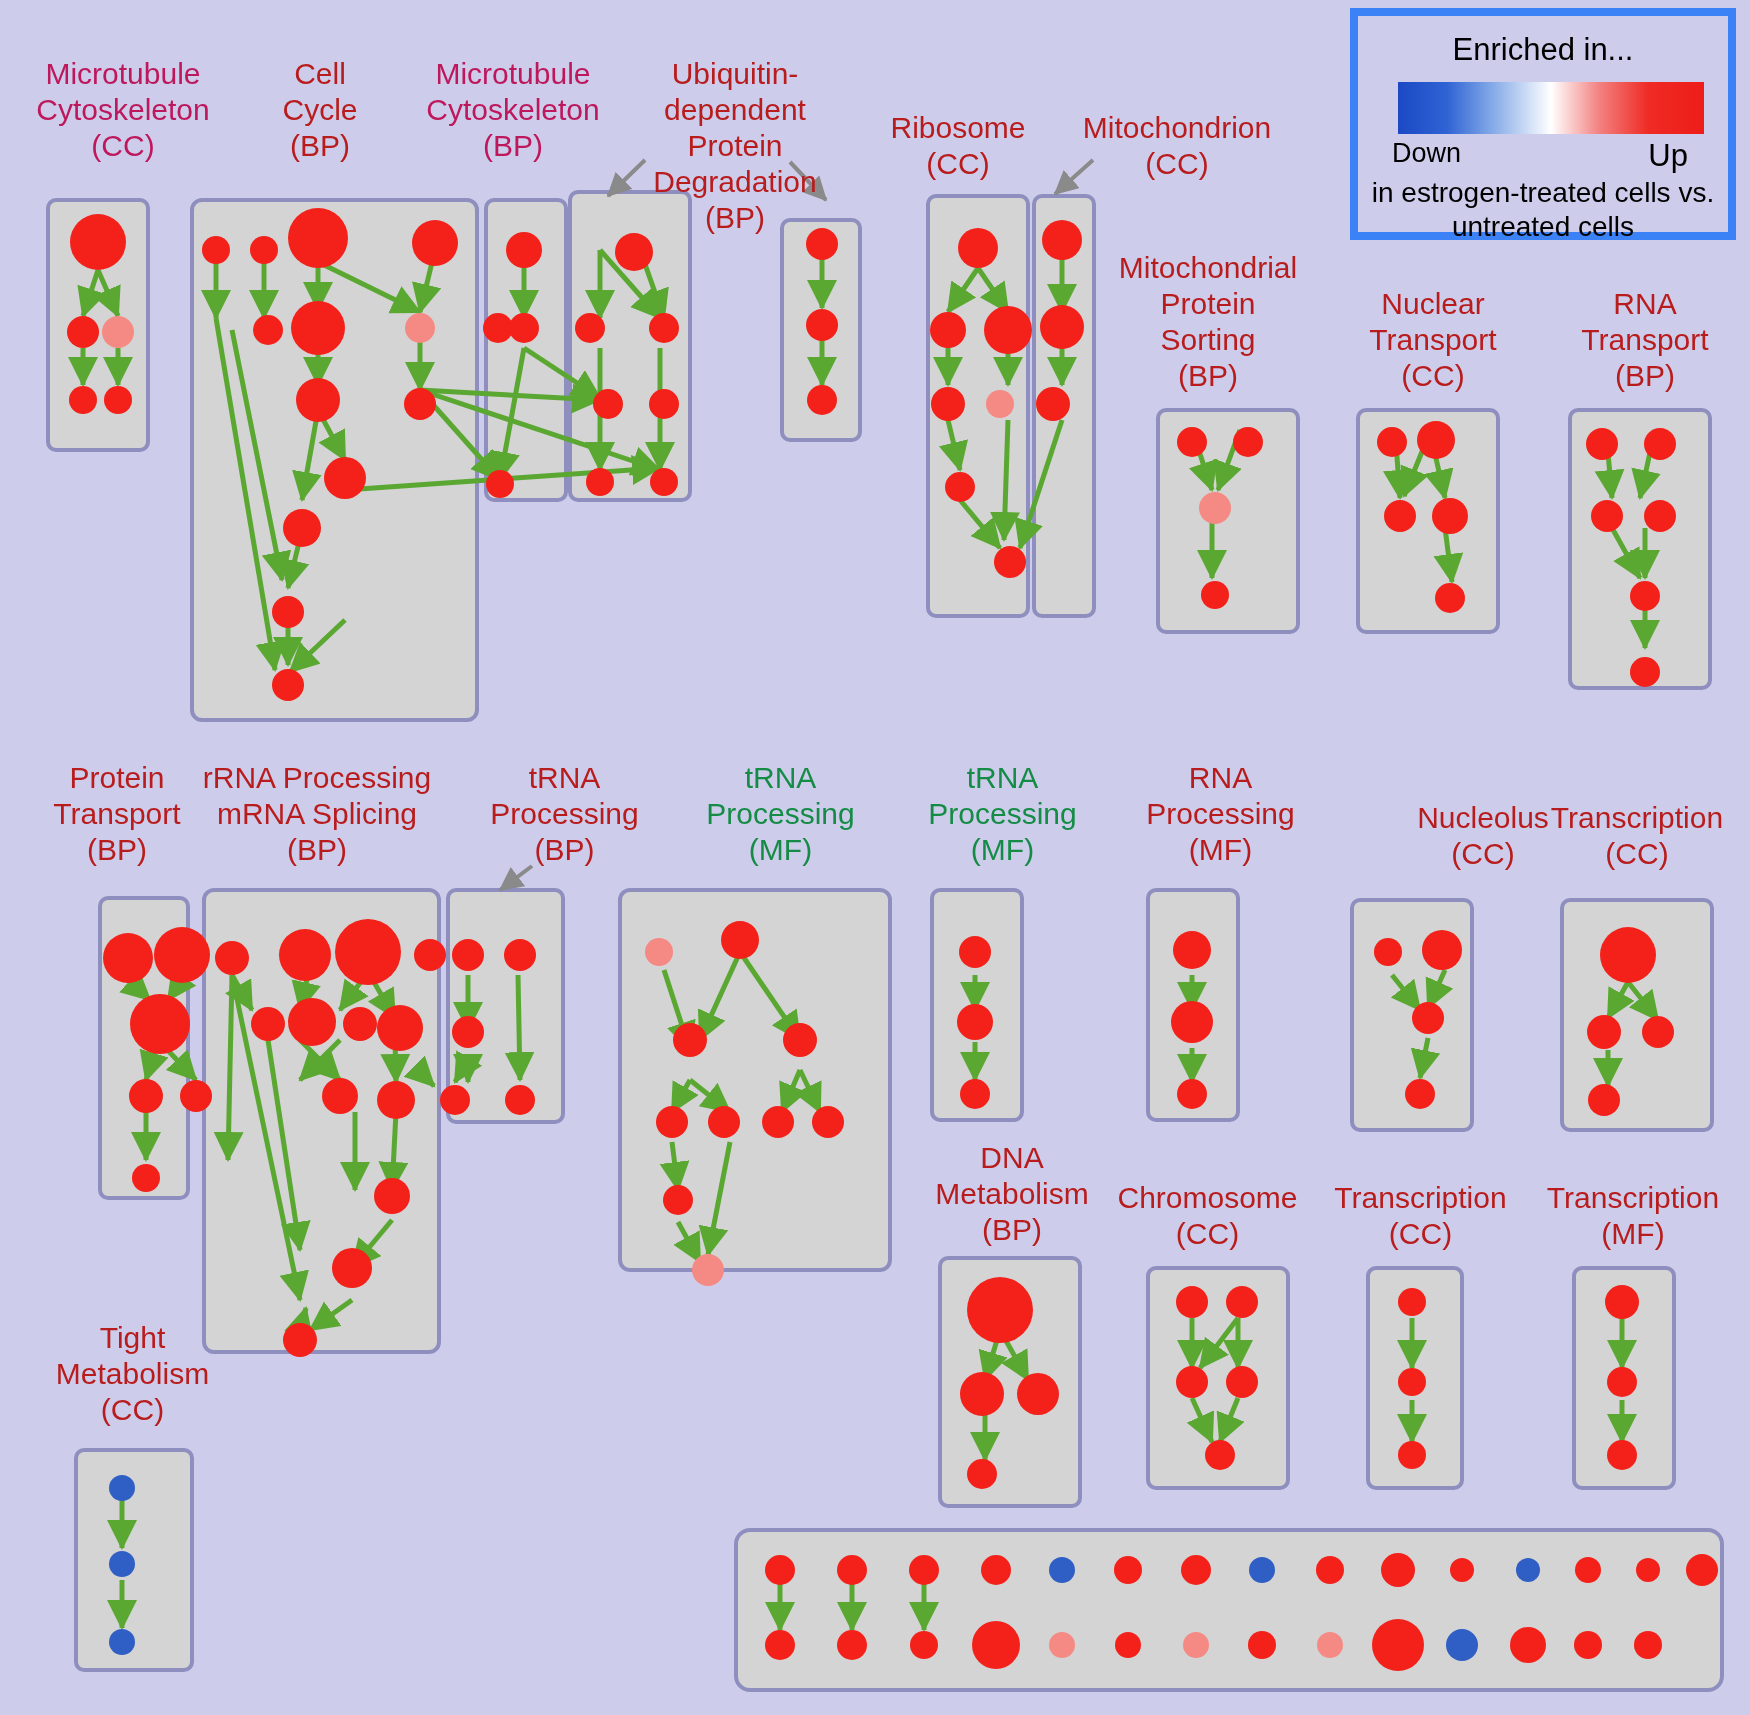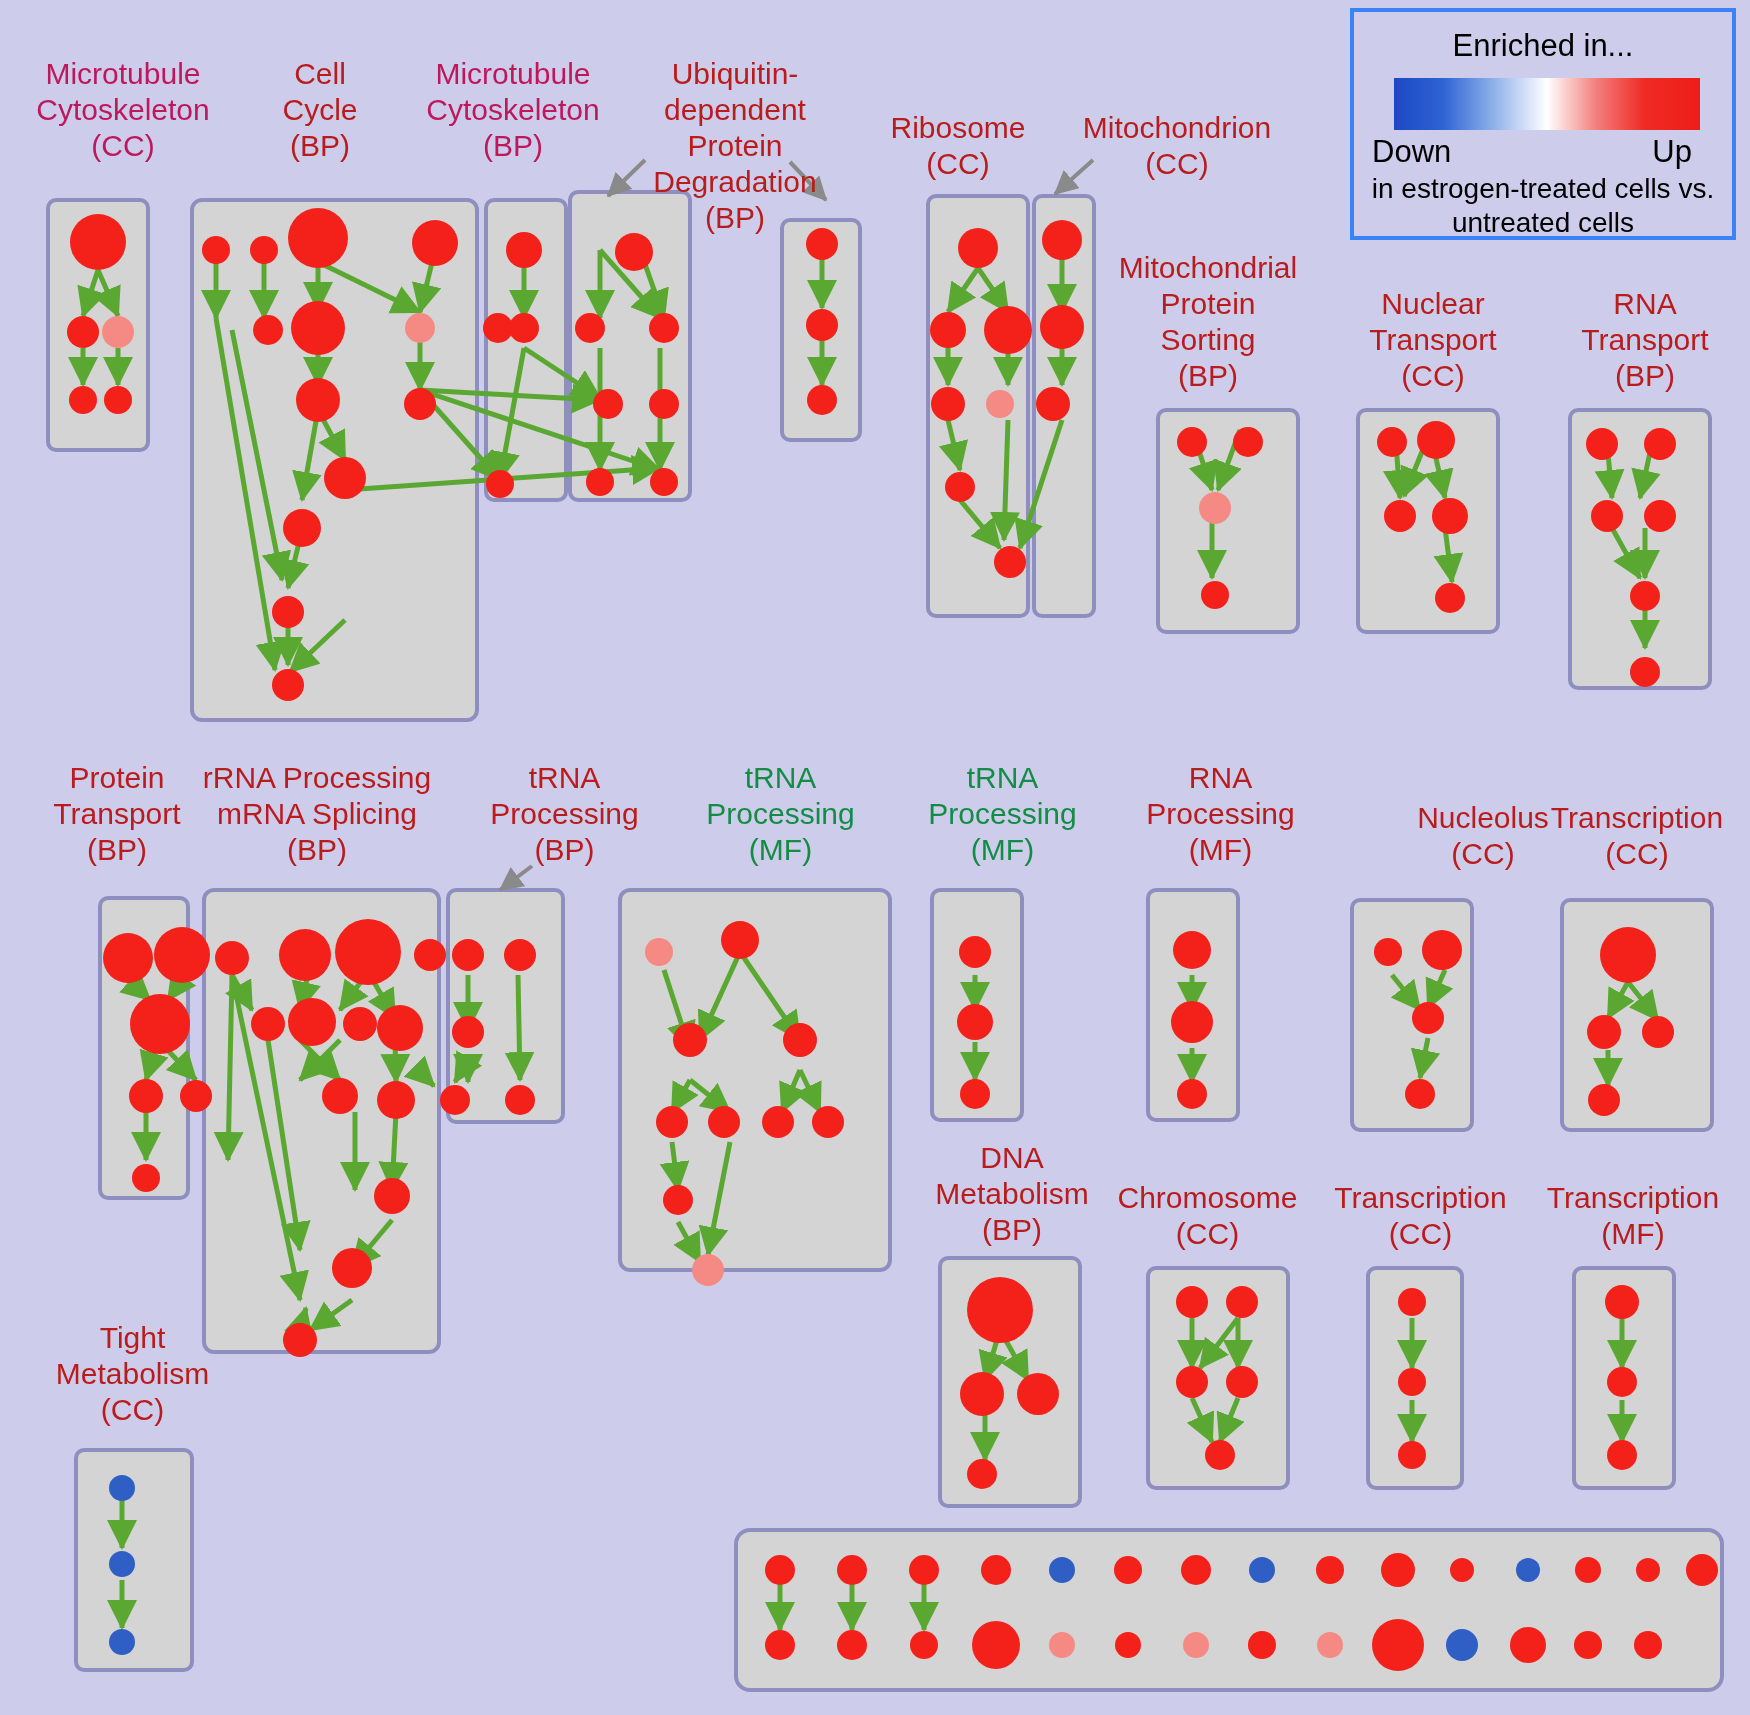--- a/index.html
+++ b/index.html
@@ -20,33 +20,33 @@
     white-space:pre;
     font-family:"Liberation Sans", sans-serif;
   }
   .label.blue{color:#be185d;}
   .label.green{color:#158c46;}
   .legend{
     position:absolute;
     right:14px;top:8px;
     width:386px;height:232px;
     background:#cdcdeb;
-    border:4px solid #3b82f6;
+    border:8px solid #3b82f6;
     box-sizing:border-box;
     padding-left:26px;
   }
   .legend-title{
     position:absolute;left:0;right:0;top:16px;
     text-align:center;font-size:31px;color:#000;
   }
   .legend-bar{
     position:absolute;left:40px;top:66px;width:306px;height:52px;
     background:linear-gradient(to right,#1b49c4 0%,#2f63d4 16%,#7fa6e6 30%,#ffffff 50%,#f2807f 66%,#ef2a24 82%,#ee1d1a 100%);
   }
-  .legend-down{position:absolute;left:18px;top:122px;font-size:31px;}
+  .legend-down{position:absolute;left:34px;top:122px;font-size:27px;}
   .legend-up{position:absolute;right:40px;top:122px;font-size:31px;}
   .legend-sub{position:absolute;left:0;right:0;top:160px;text-align:center;font-size:28px;line-height:34px;}
   svg{position:absolute;left:0;top:0;}
   .tj-note{position:absolute;font-size:30px;line-height:38px;color:#000;}
 </style>
 </head>
 <body>
 
 <div id="canvas">
 

